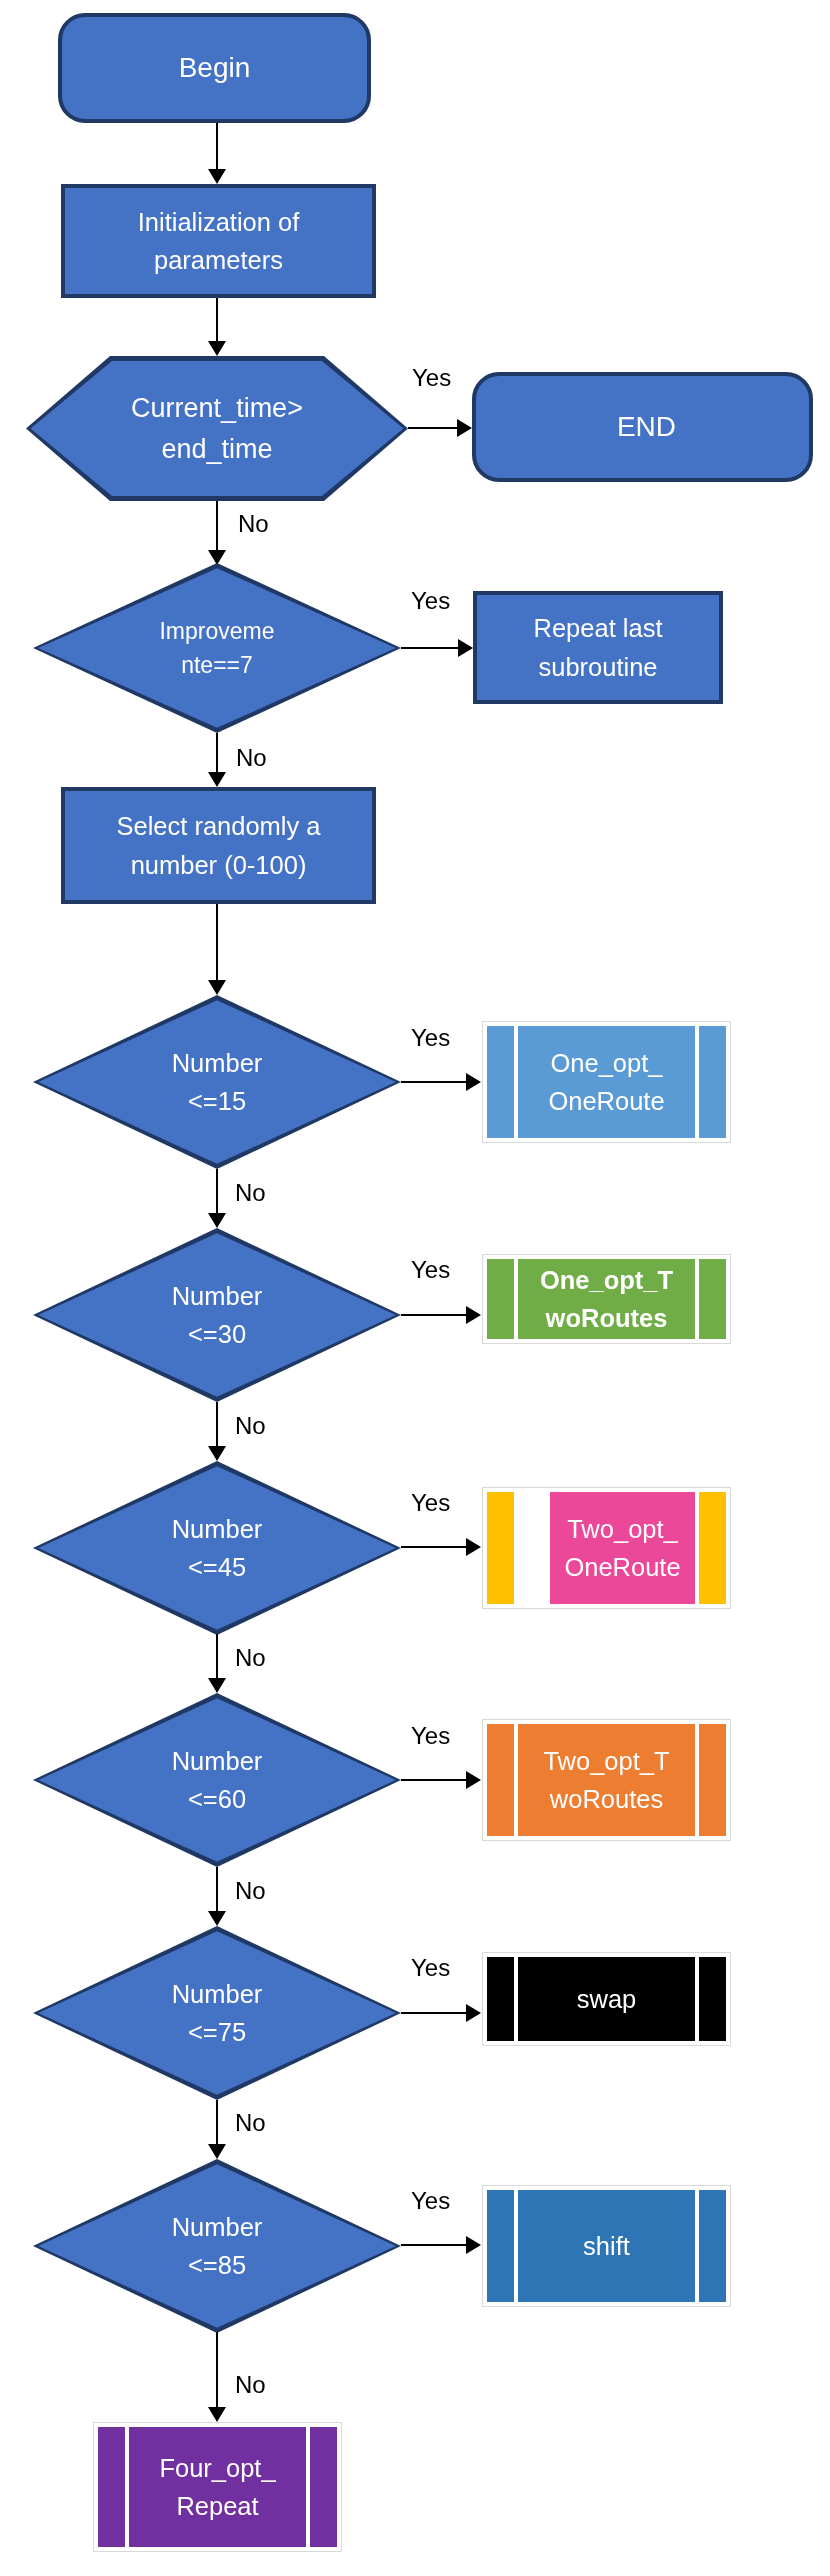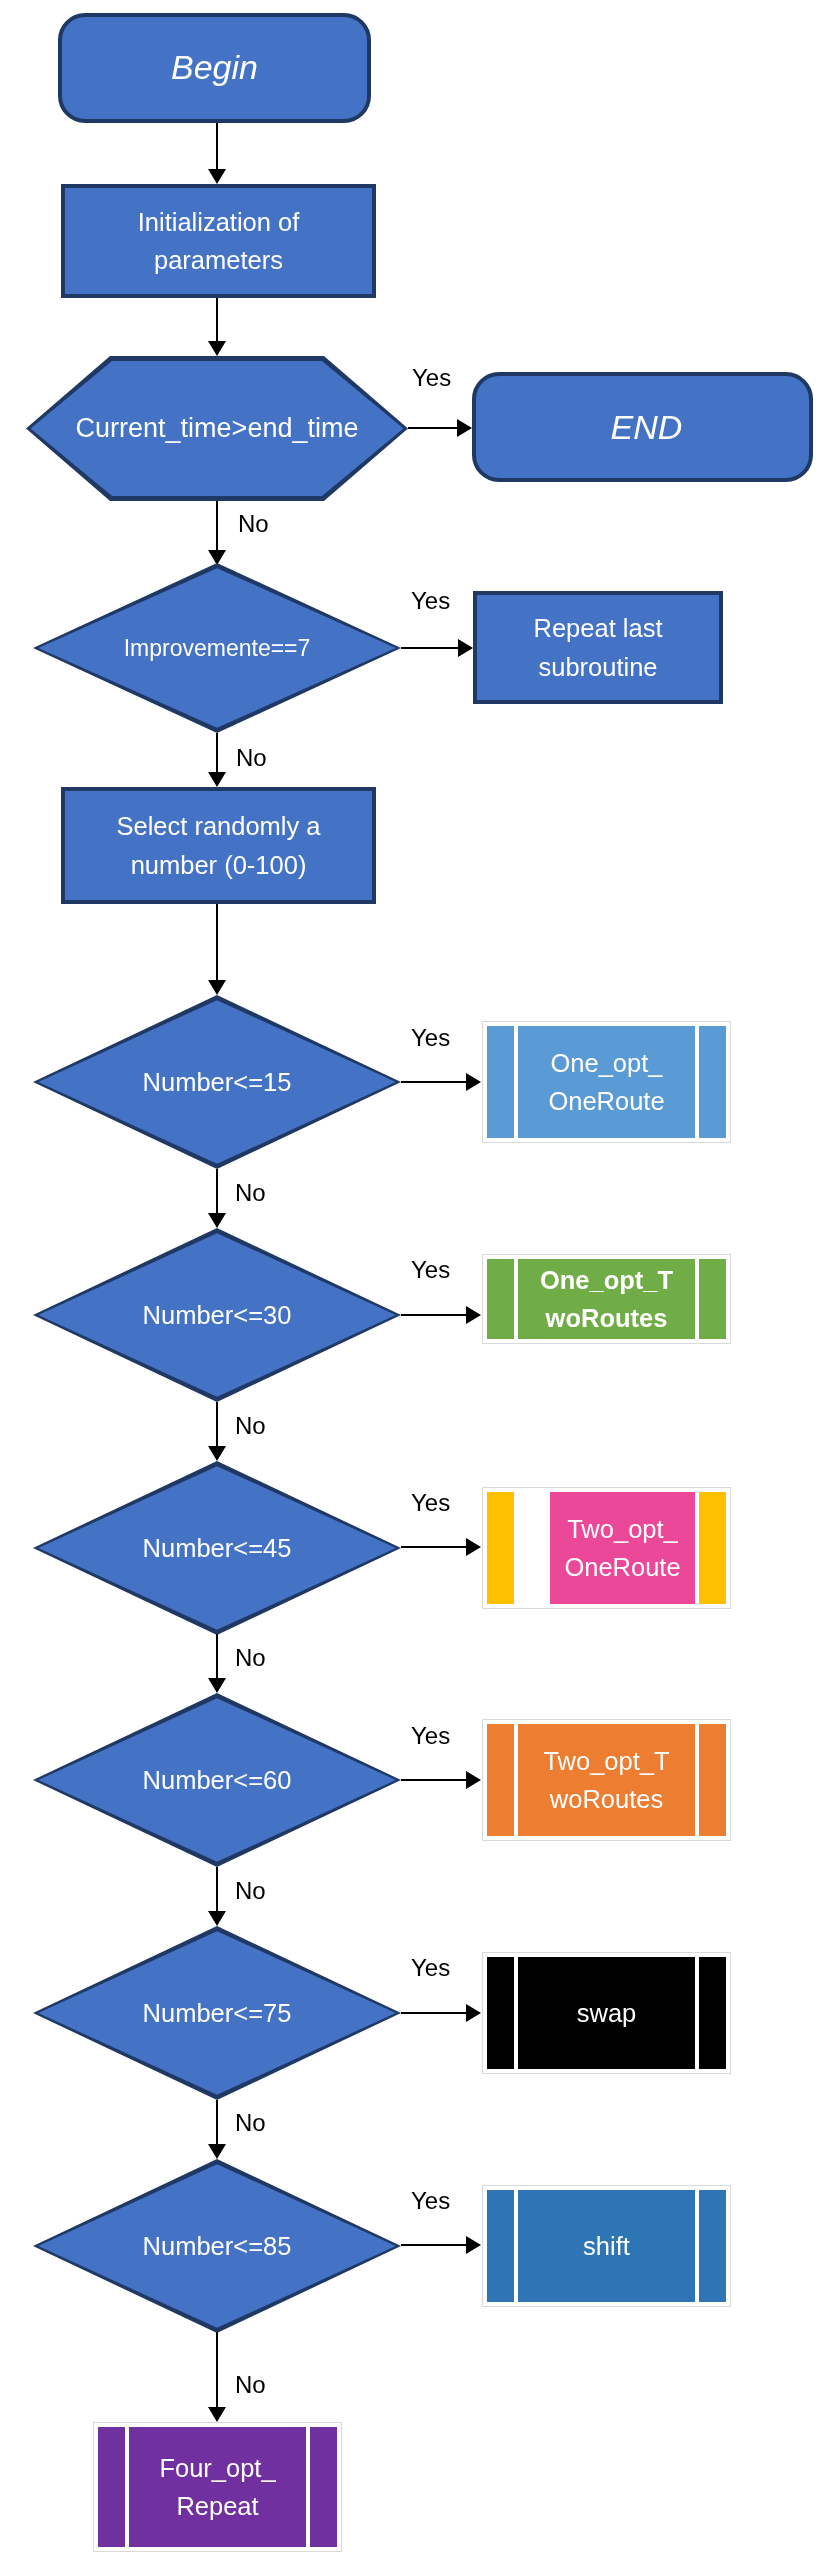--- a/index.html
+++ b/index.html
@@ -16,21 +16,21 @@
   .rect{
     position:absolute;box-sizing:border-box;background:#4472C4;
     border:4px solid #1F3864;color:#fff;
     display:flex;flex-direction:column;align-items:center;justify-content:center;
     text-align:right;line-height:1.5;
   }
   .shape{position:absolute;}
   .shape .outer{position:absolute;inset:0;background:#1F3864;}
   .shape .inner{position:absolute;background:#4472C4;}
   .shape .content{
-    position:absolute;inset:0;display:flex;flex-direction:row;
+    position:absolute;inset:0;display:flex;flex-direction:column;
     align-items:center;justify-content:center;color:#fff;text-align:center;line-height:1.5;
   }
   .diamond .outer{clip-path:polygon(50% 0,100% 50%,50% 100%,0 50%);}
   .diamond .inner{inset:5.2px;clip-path:polygon(50% 0,100% 50%,50% 100%,0 50%);}
   .hex .outer{clip-path:polygon(22% 0,78% 0,100% 50%,78% 100%,22% 100%,0 50%);}
   .hex .inner{inset:4.6px;clip-path:polygon(22% 0,78% 0,100% 50%,78% 100%,22% 100%,0 50%);}
   
   .pp{
     position:absolute;box-sizing:border-box;background:#fff;
     border:1.2px solid #D9D9D9;padding:4px;display:flex;
@@ -52,21 +52,21 @@
   .ha .shaft{position:absolute;top:50%;left:0;right:14px;height:1.7px;margin-top:-0.9px;background:#000;}
   .ha::after{
     content:"";position:absolute;right:0;top:50%;margin-top:-9.3px;
     border-top:9.3px solid transparent;border-bottom:9.3px solid transparent;border-left:15.6px solid #000;
   }
   
   .elabel{
     position:absolute;color:#000;font-size:24px;line-height:35px;white-space:nowrap;
   }
   
-  .fs48{font-size:34px;font-style:italic;} .fs46{font-size:27px;} .fs44{font-size:25.5px;} .fs40{font-size:23px;}
+  .fs48{font-size:28px;} .fs46{font-size:27px;} .fs44{font-size:25.5px;} .fs40{font-size:23px;}
 </style>
 </head>
 <body>
 
 <div id="canvas">
 
   <div class="rounded fs48" style="left:58px;top:12.7px;width:313px;height:110px;">
     <span>Begin</span>
   </div>
   <div class="va" style="left:208px;top:123px;height:61px;">
@@ -247,21 +247,21 @@
       <div class="inner"></div>
     <div class="content fs44">
       <div>Number</div>
       <div>&lt;=75</div>
     </div>
   </div>
   <div class="elabel" style="left:411px;top:1950px;">Yes</div>
   <div class="ha" style="left:401px;top:2004px;width:80px;">
       <div class="shaft"></div>
     </div>
-  <div class="pp" style="left:482px;top:1952px;width:249px;height:122px;">
+  <div class="pp" style="left:482px;top:1952px;width:249px;height:94px;">
     <div class="bar" style="background: rgb(0, 0, 0);"></div>
     <div class="gapc"></div>
     <div class="mid" style="background: rgb(0, 0, 0);">
       <div>swap</div>
     </div>
     <div class="gapc"></div>
     <div class="bar" style="background: rgb(0, 0, 0);"></div>
   </div>
   <div class="elabel" style="left:235px;top:2105px;">No</div>
   <div class="va" style="left:208px;top:2100px;height:59px;">

